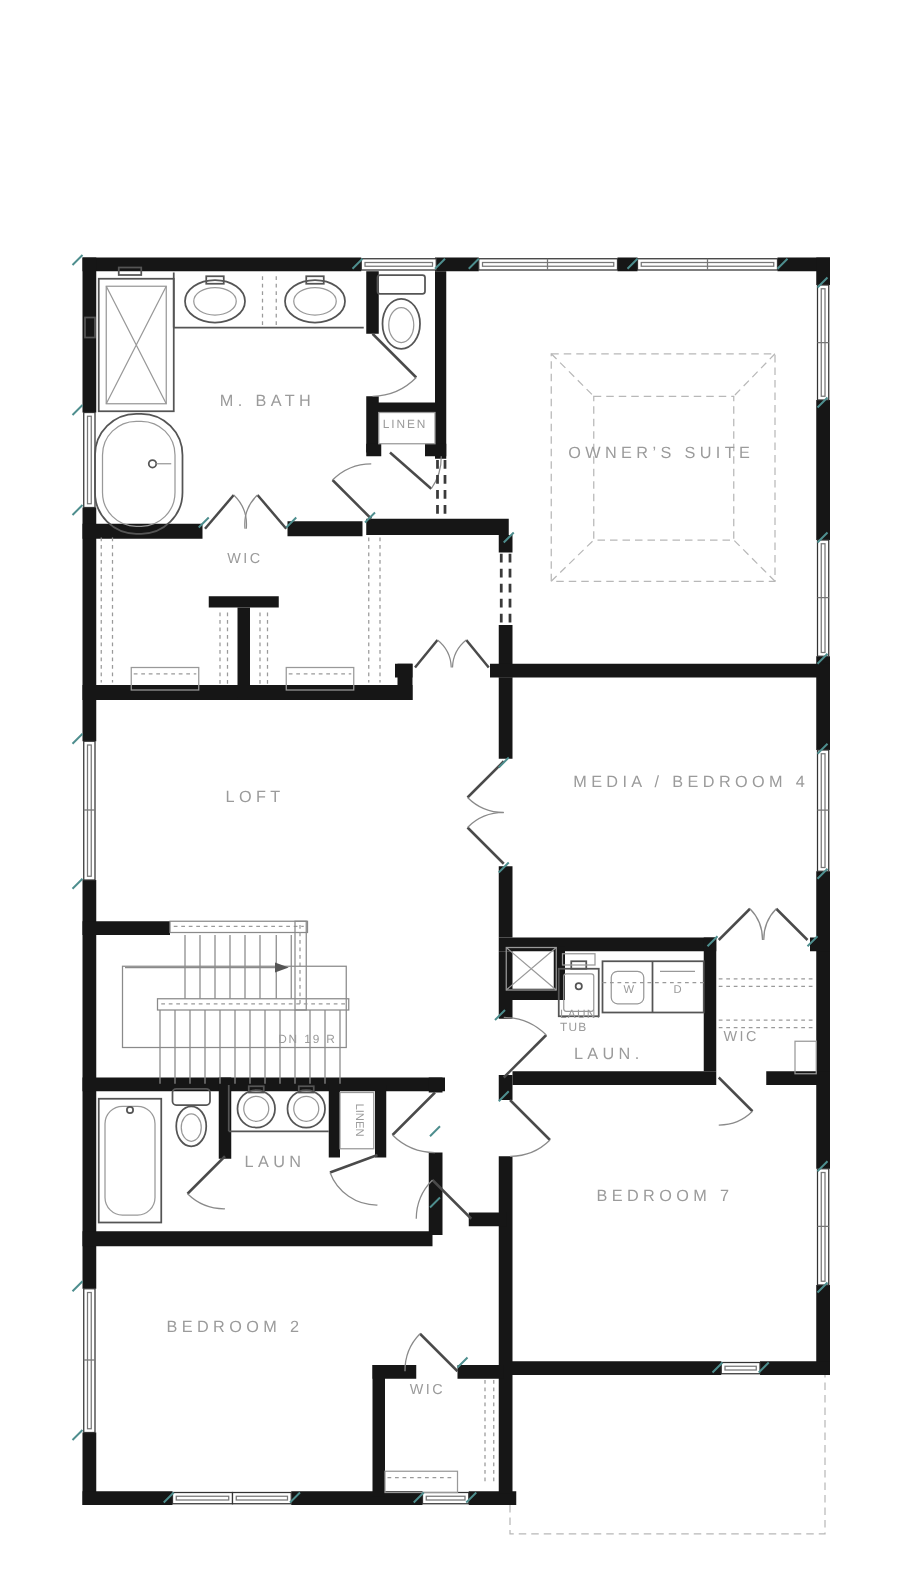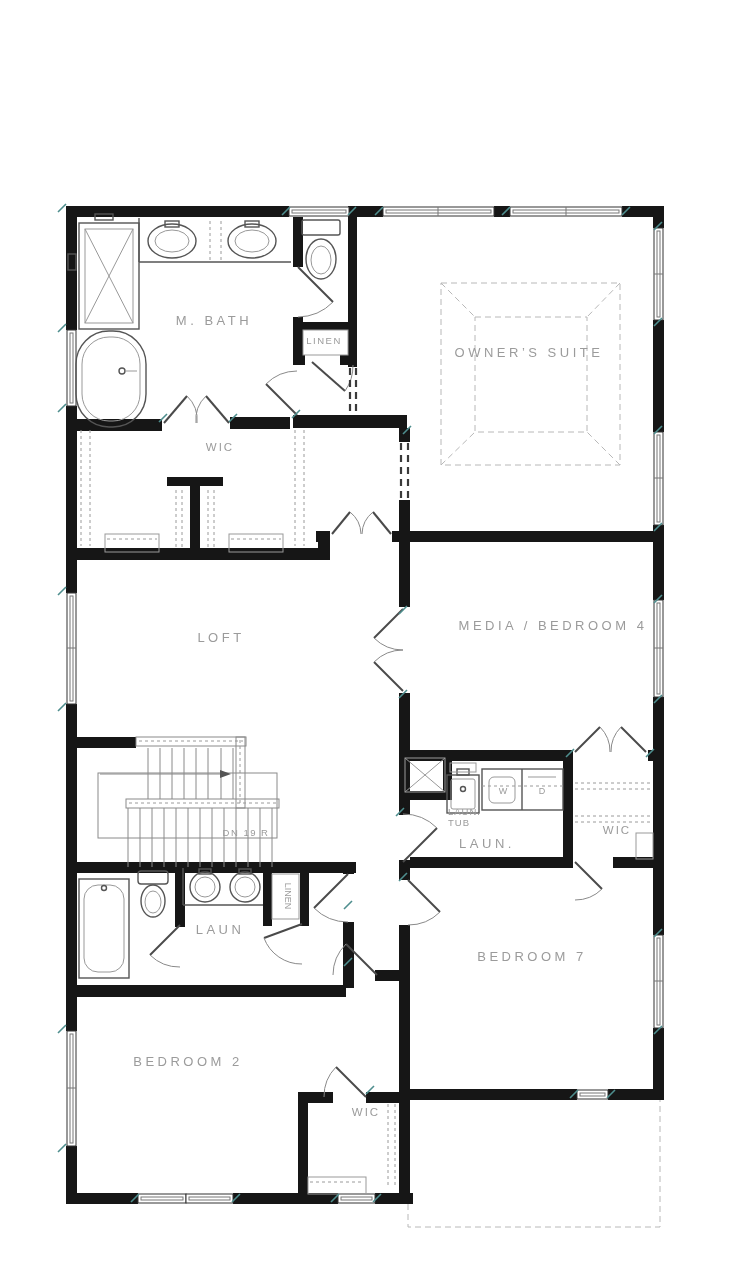--- a/index.html
+++ b/index.html
@@ -1,21 +1,21 @@
 <!DOCTYPE html>
 <html><head>
 <meta charset="utf-8">
 <style>
   html,body{margin:0;padding:0;background:#fff;}
   #stage{position:relative;width:734px;height:1235px;background:#ffffff;overflow:hidden;
          font-family:"Liberation Sans", sans-serif;}
   #plan-svg{position:absolute;left:0;top:0;}
   .lbl{position:absolute;color:#9b9b9b;font-size:13px;letter-spacing:3.5px;white-space:nowrap;
        transform:translate(-50%,-50%);font-weight:400;}
-  .lbl.mid{font-size:11.5px;letter-spacing:2px;margin-left:24px;}
+  .lbl.mid{font-size:11.5px;letter-spacing:2px;}
   .lbl.sm{font-size:9.5px;letter-spacing:1.5px;}
   .lbl.tiny{font-size:9px;letter-spacing:0;}
   .lbl.vert{transform:translate(-50%,-50%) rotate(90deg);}
   .lbl.twoline{transform:none;text-align:left;line-height:11px;font-size:9.5px;letter-spacing:1px;}
   
   .wall{fill:#161616;stroke:none;}
   .fix{stroke:#555;fill:none;stroke-width:1.4;}
   .fix2{stroke:#999;fill:none;stroke-width:1;}
   .leaf{stroke:#4a4a4a;fill:none;stroke-width:2;}
   .arc{stroke:#8a8a8a;fill:none;stroke-width:1;}
@@ -373,22 +373,22 @@
     M131,1202 l8,-8 M232,1202 l8,-8 M331,1202 l8,-8 M373,1202 l8,-8
     M570,1098 l8,-8 M607,1098 l8,-8
     M292,418 l8,-8 M159,422 l8,-8 M229,422 l8,-8 M403,434 l8,-8
     M399,614 l8,-8 M399,698 l8,-8 M566,757 l8,-8 M646,757 l8,-8
     M396,816 l8,-8 M399,881 l8,-8 M344,909 l8,-8 M344,966 l8,-8 M366,1094 l8,-8"></path>
 </svg>
 
   <div class="lbl" style="left:214px;top:320px;">M. BATH</div>
   <div class="lbl sm" style="left:324px;top:340px;">LINEN</div>
   <div class="lbl mid" style="left:196px;top:447px;">WIC</div>
-  <div class="lbl" style="left:529px;top:352px;">OWNER’S SUITE</div>
-  <div class="lbl" style="left:221px;top:637px;">LOFT</div>
+  <div class="lbl" style="left:529px;top:362px;">OWNER’S SUITE</div>
+  <div class="lbl" style="left:204px;top:637px;">LOFT</div>
   <div class="lbl" style="left:527px;top:625px;margin-left:26px;">MEDIA / BEDROOM 4</div>
   <div class="lbl sm" style="left:246px;top:832px;">DN 19 R</div>
   <div class="lbl twoline" style="left:448px;top:806px;">
     <span>LAUN.</span><br>
     <span>TUB</span>
   </div>
   <div class="lbl tiny" style="left:503px;top:791px;">W</div>
   <div class="lbl tiny" style="left:542px;top:791px;">D</div>
   <div class="lbl" style="left:487px;top:843px;">LAUN.</div>
   <div class="lbl mid" style="left:593px;top:830px;">WIC</div>

